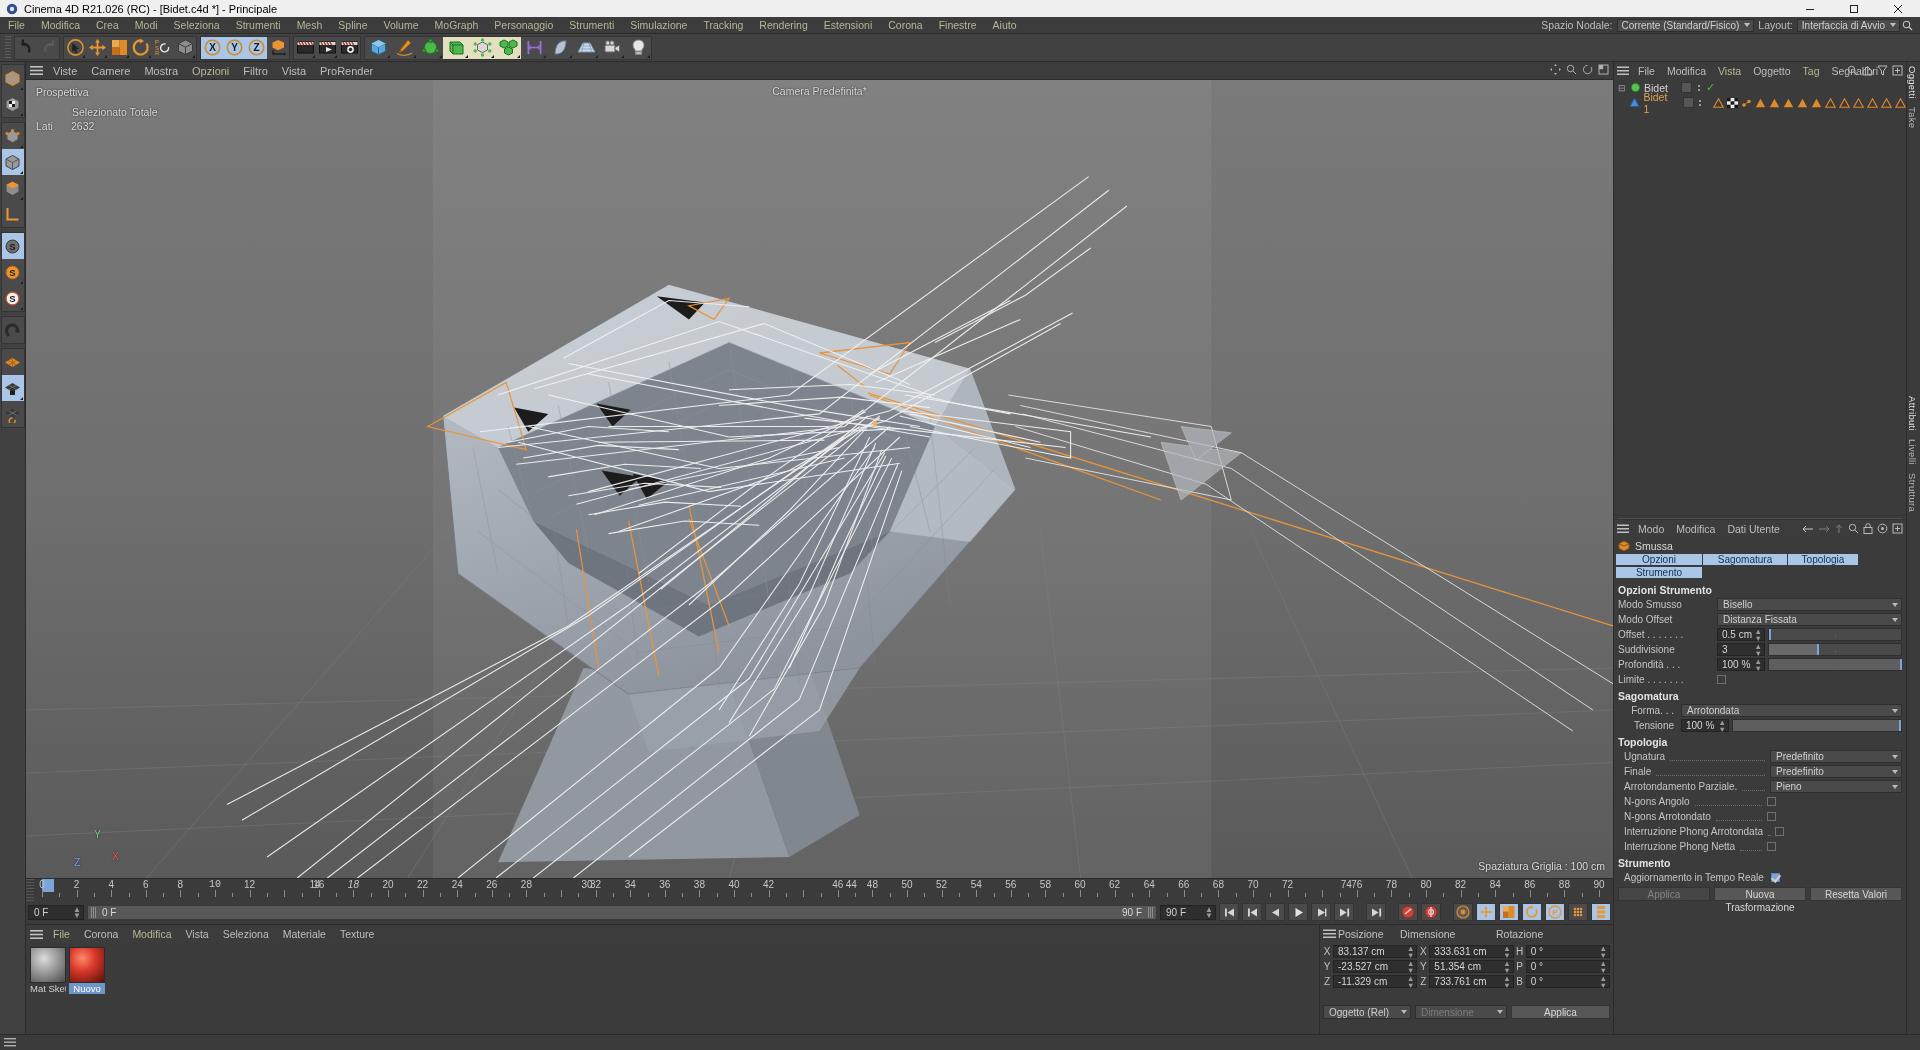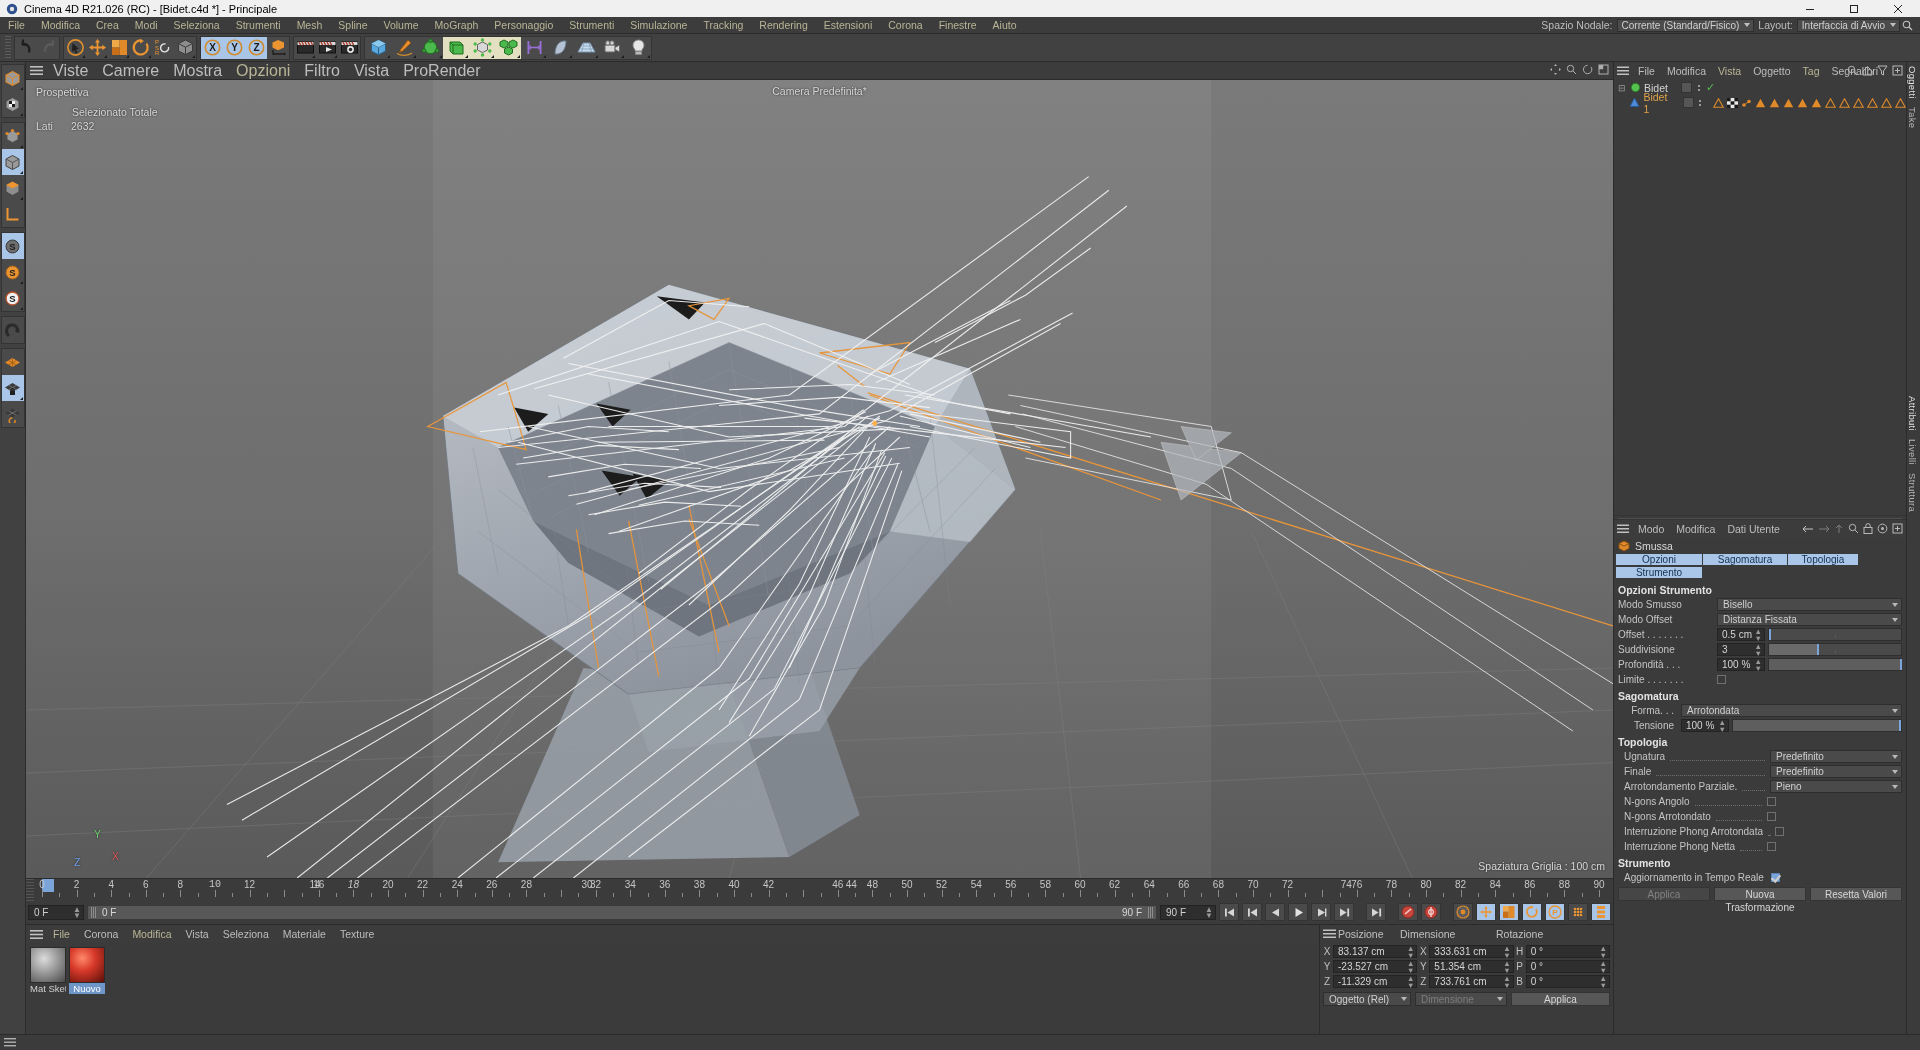--- a/index.html
+++ b/index.html
@@ -45,21 +45,21 @@
   .lbtn{width:22px;height:26px;display:flex;align-items:center;justify-content:center;position:relative;}
   .lbtn.on{background:#a9c6e8;}
   .lbtn .corner{position:absolute;right:1px;bottom:1px;width:0;height:0;border-left:3px solid transparent;border-bottom:3px solid #1c1c1c;}
 
   .center{flex:1;display:flex;flex-direction:column;min-width:0;}
   .rightcol{width:293px;background:#3b3b3b;display:flex;flex-direction:column;border-left:1px solid #2b2b2b;}
   .railcol{width:14px;background:#3b3b3b;border-left:1px solid #2b2b2b;}
 
   
   .vp-menu{height:18px;background:#3c3c3c;display:flex;align-items:center;border-bottom:1px solid #2b2b2b;position:relative;}
-  .vp-menu .mi{padding:0 7px;line-height:18px;font-size:16px;color:#bdbdbd;}
+  .vp-menu .mi{padding:0 7px;line-height:18px;font-size:11px;color:#bdbdbd;}
   .vp-menu .mi.hl{color:#b9b596;}
   .vp-menu .hamb{width:20px;display:flex;align-items:center;justify-content:center;}
   .vp-icons{position:absolute;right:4px;top:2px;display:flex;gap:5px;}
 
   .viewport{flex:1;position:relative;overflow:hidden;background:#6f6f6f;}
   .vp-hud{position:absolute;color:#d8d8d8;font-size:10.5px;text-shadow:0 0 2px #222;}
   #vp-canvas{position:absolute;inset:0;width:100%;height:100%;}
 
   
   .tl-wrap{height:46px;background:#3b3b3b;display:flex;flex-direction:column;border-top:1px solid #2b2b2b;}
@@ -1113,21 +1113,21 @@
               <span class="cf"><span>0 °</span><span class="spin">▲<br>▼</span></span>
             </div>
             <div class="coord-row">
               <span class="axlab">Z</span>
               <span class="cf"><span>-11.329 cm</span><span class="spin">▲<br>▼</span></span>
               <span class="axlab">Z</span>
               <span class="cf"><span>733.761 cm</span><span class="spin">▲<br>▼</span></span>
               <span class="axlab">B</span>
               <span class="cf"><span>0 °</span><span class="spin">▲<br>▼</span></span>
             </div>
-            <div class="coord-row" style="margin-top:4px;gap:4px;">
+            <div class="coord-row" style="margin-top:17px;gap:4px;">
               <span class="csel" style="width:88px"><span>Oggetto (Rel)</span><span class="ar"></span></span>
               <span class="csel dis" style="width:92px"><span>Dimensione</span><span class="ar"></span></span>
               <span class="cbtn" style="flex:1">Applica</span>
             </div>
           </div>
         </div>
       </div>
     </div>
 
     <div class="rightcol">

